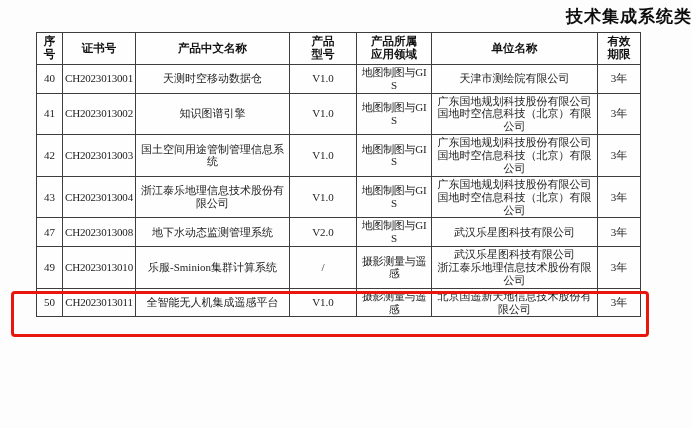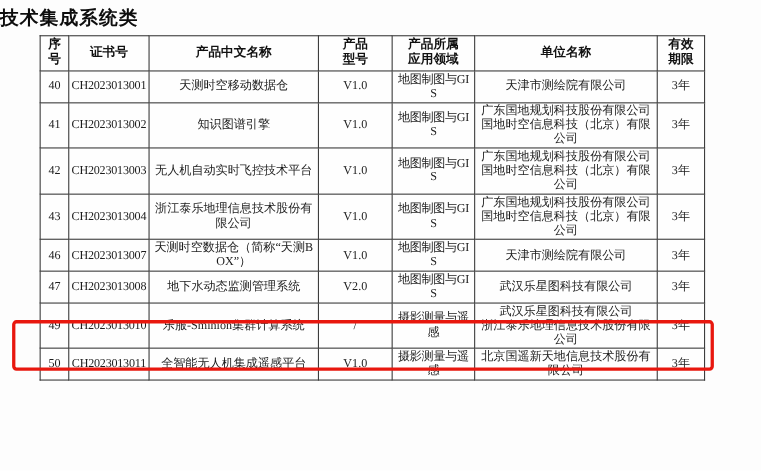--- a/index.html
+++ b/index.html
@@ -7,21 +7,21 @@
     position:relative;
     width:692px;
     min-height:428px;
     background:#fdfdfd;
     font-family:"Liberation Serif","DejaVu Serif",serif;
     color:#1c1c1c;
     overflow:hidden;
   }
   .title {
     padding-top:5px;
-    text-align:left;
+    text-align:right;
     font-family:"Liberation Sans","DejaVu Sans",sans-serif;
     font-weight:bold;
     font-size:17px;
     letter-spacing:1px;
     color:#0d0d0d;
   }
   table.cert {
     border-collapse:collapse;
     table-layout:fixed;
     width:604px;
@@ -104,44 +104,35 @@
         <td>知识图谱引擎</td>
         <td>V1.0</td>
         <td class="c-field">地图制图与GIS</td>
         <td>广东国地规划科技股份有限公司
 国地时空信息科技（北京）有限公司</td>
         <td>3年</td>
       </tr>
       <tr>
         <td>42</td>
         <td class="c-cert">CH2023013003</td>
-        <td>无人机自动实时飞控技术平台</td>
+        <td>国土空间用途管制管理信息系统</td>
         <td>V1.0</td>
         <td class="c-field">地图制图与GIS</td>
         <td>广东国地规划科技股份有限公司
 国地时空信息科技（北京）有限公司</td>
         <td>3年</td>
       </tr>
       <tr>
         <td>43</td>
         <td class="c-cert">CH2023013004</td>
         <td>浙江泰乐地理信息技术股份有限公司</td>
         <td>V1.0</td>
         <td class="c-field">地图制图与GIS</td>
         <td>广东国地规划科技股份有限公司
 国地时空信息科技（北京）有限公司</td>
-        <td>3年</td>
-      </tr>
-      <tr>
-        <td>46</td>
-        <td class="c-cert">CH2023013007</td>
-        <td>天测时空数据仓（简称“天测BOX”）</td>
-        <td>V1.0</td>
-        <td class="c-field">地图制图与GIS</td>
-        <td>天津市测绘院有限公司</td>
         <td>3年</td>
       </tr>
       <tr>
         <td>47</td>
         <td class="c-cert">CH2023013008</td>
         <td>地下水动态监测管理系统</td>
         <td>V2.0</td>
         <td class="c-field">地图制图与GIS</td>
         <td>武汉乐星图科技有限公司</td>
         <td>3年</td>

